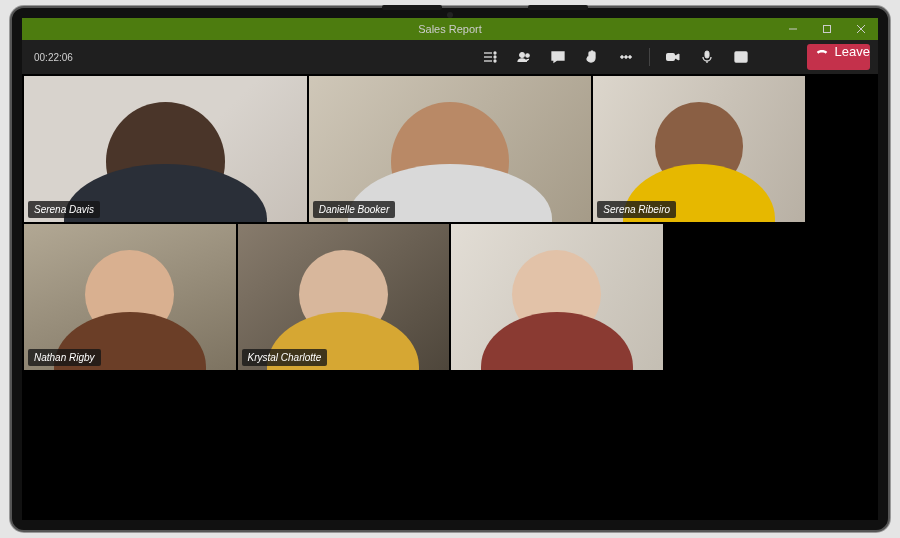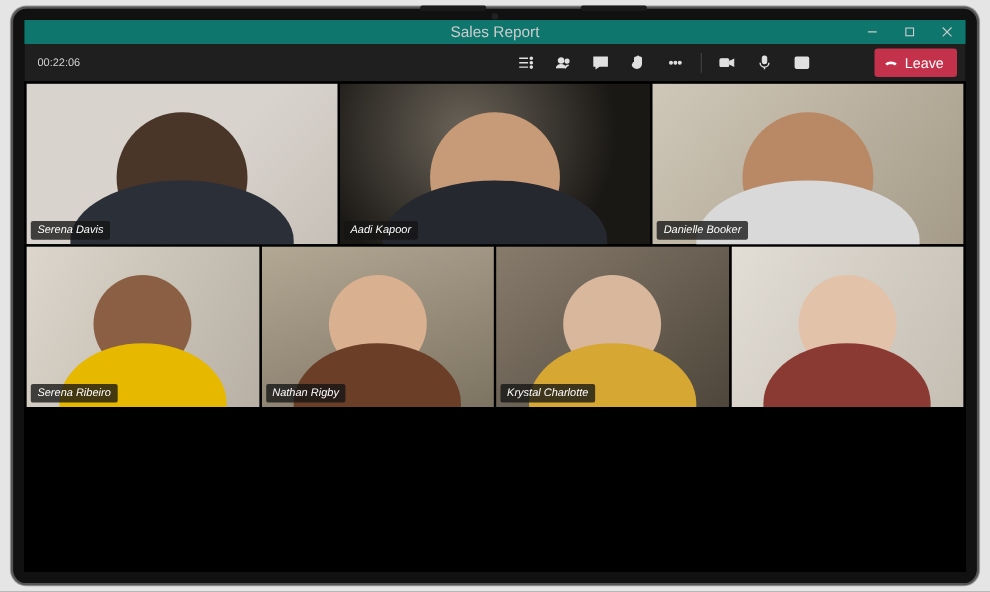--- a/index.html
+++ b/index.html
@@ -27,24 +27,24 @@
   .notch-l{left:370px;} .notch-r{right:300px;}
   .camera{position:absolute; top:4px; left:50%; transform:translateX(-50%); width:6px;height:6px;border-radius:50%; background:#222;}
   .screen {
     width:100%; height:100%;
     background:#000;
     display:flex; flex-direction:column;
     overflow:hidden;
   }
   .titlebar{
     height:22px;
-    background:#0f766e;
+    background:#4d7c0f;
     display:flex; align-items:center; justify-content:center;
     position:relative;
-    color:#ccc; font-size:14px;
+    color:#ccc; font-size:11px;
   }
   .wincontrols{
     position:absolute; right:0; top:0; height:100%;
     display:flex;
   }
   .wincontrols .wc{
     width:34px; display:flex; align-items:center; justify-content:center;
     color:#ccc; cursor:pointer;
   }
   .wc svg{width:10px;height:10px;stroke:#ccc;fill:none;stroke-width:1;}
@@ -63,22 +63,22 @@
     width:30px; height:26px; display:flex; align-items:center; justify-content:center;
     border-radius:3px; cursor:pointer;
   }
   .iconbtn svg{width:16px;height:16px;stroke:#e0e0e0;fill:#e0e0e0;}
   .divider{width:1px;height:18px;background:#444;margin:0 4px;}
   .leavebtn{
     background:#c4314b;
     color:#fff;
     border-radius:3px;
     height:26px;
-    padding:0 12px 0 8px;
-    display:flex; align-items:center; gap:6px;
+    padding:0 0 0 8px;
+    display:flex; gap:6px;
     font-size:13px; cursor:pointer;margin-left:47px;
   }
   .leavebtn svg{width:14px;height:14px;fill:#fff;}
   .grid{
     flex:1;
     display:grid;
     grid-template-columns: repeat(60, 1fr);
     grid-template-rows: repeat(3, 1fr);
     gap:2px;
     background:#000;
@@ -230,28 +230,20 @@
 
     <div class="grid">
       <div class="tile c20 t0">
         <div class="bg"></div>
         <div class="avatar">
             <div class="head"></div>
             <div class="body"></div>
           </div>
         <div class="nametag">Serena Davis</div>
       </div>
-      <div class="tile c20 t1">
-        <div class="bg"></div>
-        <div class="avatar">
-            <div class="head"></div>
-            <div class="body"></div>
-          </div>
-        <div class="nametag">Aadi Kapoor</div>
-      </div>
 
       <div class="tile c20 t5">
         <div class="bg"></div>
         <div class="avatar">
             <div class="head"></div>
             <div class="body"></div>
           </div>
         <div class="nametag">Danielle Booker</div>
       </div>
 

